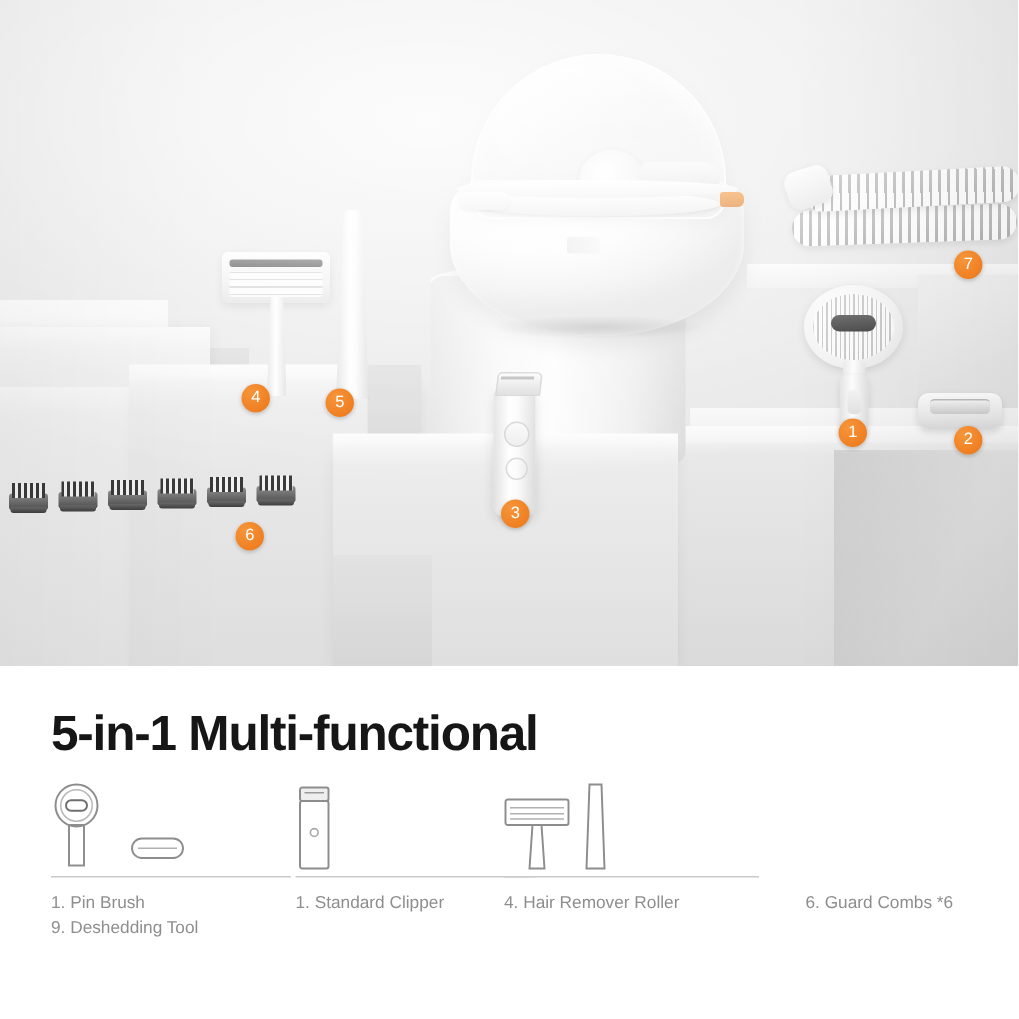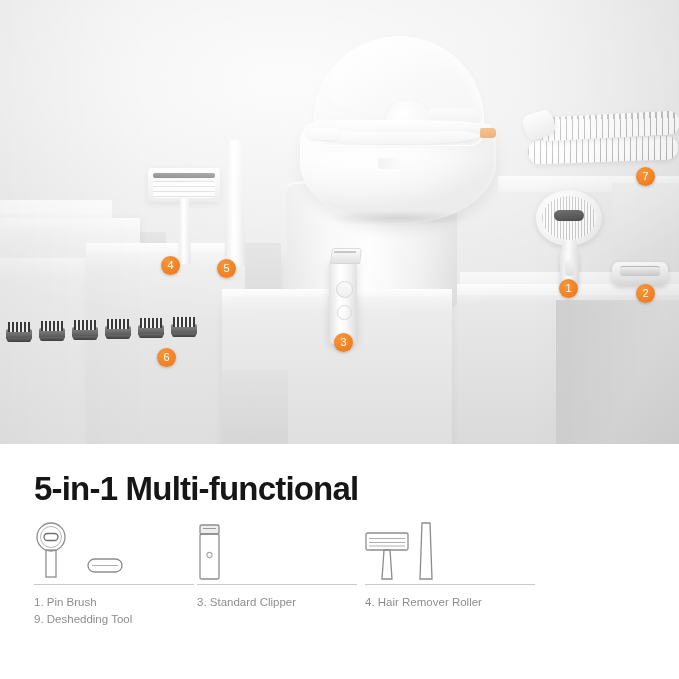--- a/index.html
+++ b/index.html
@@ -304,21 +304,21 @@
     position:absolute;left:34px;top:26px;
     font-size:33px;font-weight:700;color:#161616;letter-spacing:-.8px;
     font-family:"Liberation Sans","DejaVu Sans",sans-serif;
     white-space:nowrap;
   }
 
   .cols{position:absolute;left:0;top:78px;width:581px;height:110px;padding-left:47px;}
   .col{position:absolute;top:0;}
   .c-1{left:34px;width:160px;}
   .c-2{left:197px;width:160px;}
-  .c-3{left:365px;width:170px;}
+  .c-3{left:336px;width:170px;}
   .c-4{left:537px;width:140px;}
 
   .icons{position:relative;height:60px;}
   .rule{height:1px;background:#c9c9c9;margin-top:2px;}
   .rule.hidden{background:transparent;}
   .caps{margin-top:9px;}
   .cap{
     font-size:11.5px;color:#8e8e8e;line-height:17px;
     font-family:"Liberation Sans","DejaVu Sans",sans-serif;
     white-space:nowrap;
@@ -489,21 +489,21 @@
             <svg width="26" height="56" viewBox="0 0 26 56">
               <rect x="3" y="1" width="19" height="9" rx="1.5" fill="#eeeeee" stroke="#8d8d8d" stroke-width="1.3"></rect>
               <line x1="6" y1="4.5" x2="19" y2="4.5" stroke="#9a9a9a" stroke-width="1"></line>
               <rect x="3" y="10" width="19" height="45" rx="1.5" fill="none" stroke="#8d8d8d" stroke-width="1.3"></rect>
               <circle cx="12.5" cy="31" r="2.6" fill="none" stroke="#a9a9a9" stroke-width="1.1"></circle>
             </svg>
           </div>
         </div>
         <div class="rule"></div>
         <div class="caps">
-          <div class="cap">3. Standard Clipper</div>
+          <div class="cap">1. Standard Clipper</div>
         </div>
       </div>
 
       <div class="col c-3">
         <div class="icons">
           <div class="li" style="left:0;top:10px;">
             <svg width="44" height="48" viewBox="0 0 44 48">
               <rect x="1" y="1" width="42" height="17" rx="1.5" fill="none" stroke="#8d8d8d" stroke-width="1.3"></rect>
               <line x1="4" y1="6.5" x2="40" y2="6.5" stroke="#b0b0b0" stroke-width="1"></line>
               <line x1="4" y1="10.5" x2="40" y2="10.5" stroke="#b0b0b0" stroke-width="1"></line>
@@ -520,18 +520,19 @@
         <div class="rule"></div>
         <div class="caps">
           <div class="cap">4. Hair Remover Roller</div>
         </div>
       </div>
 
       <div class="col c-4">
         <div class="icons"></div>
         <div class="rule hidden"></div>
         <div class="caps">
+          <div class="cap">6. Guard Combs *6</div>
         </div>
       </div>
 
     </div>
   </div>
 </div>
 
 </body></html>

